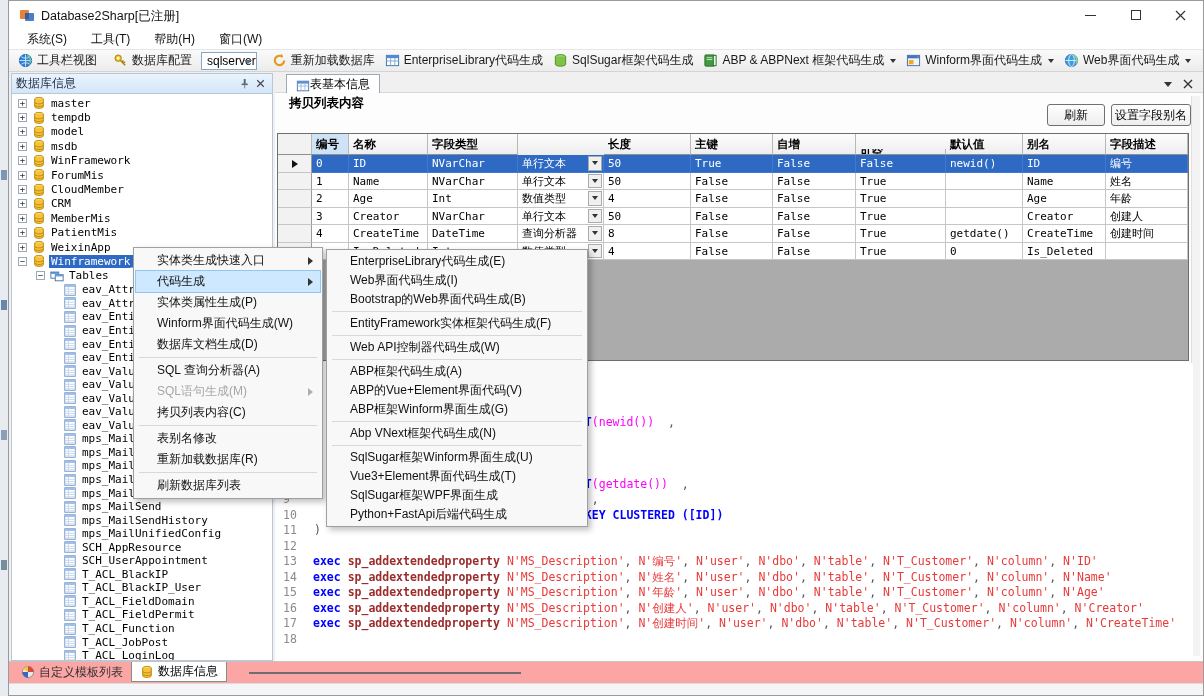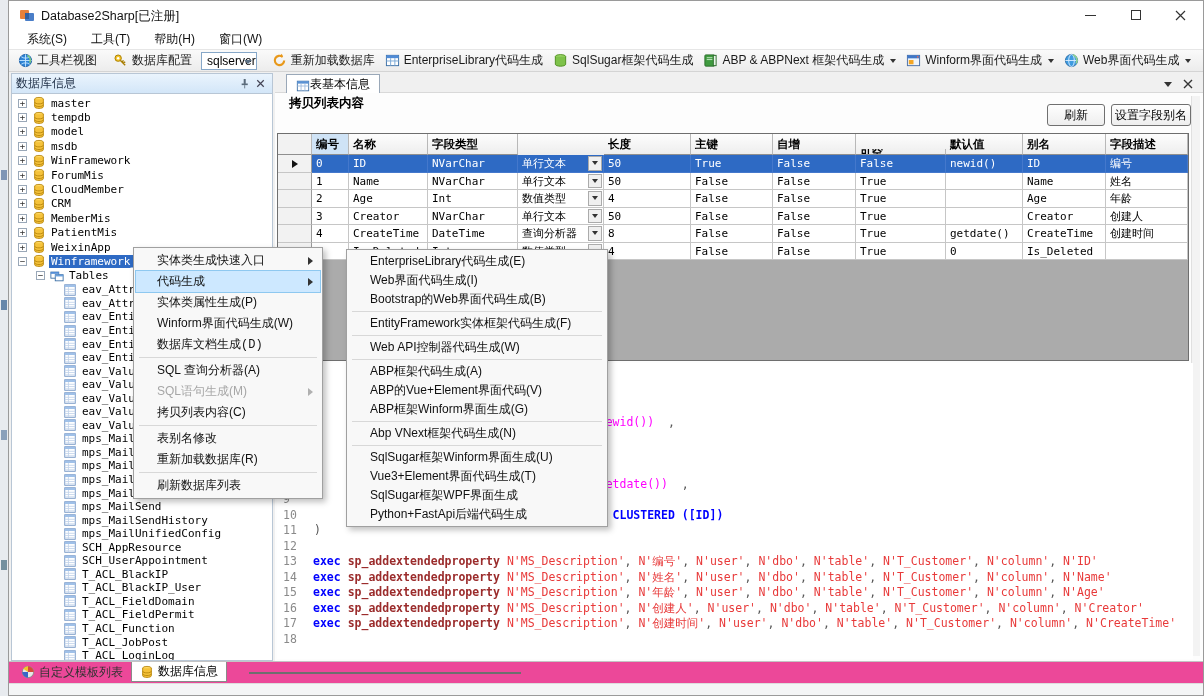--- a/index.html
+++ b/index.html
@@ -45,21 +45,21 @@
   .trow { display:flex; align-items:center; height:14.4px; white-space:nowrap; }
   .trow.leaf { height:13.55px; }
   .exp { width:9px; height:9px; border:1px solid #9aa8b8; background:#fff; font-size:9px; line-height:7px; text-align:center; color:#333; margin-left:6px; flex:0 0 9px; font-family:"DejaVu Sans Mono",monospace; }
   .ticon { width:14px; height:14px; margin-left:5px; flex:0 0 14px; }
   .ticon svg { width:14px; height:14px; display:block; }
   .tlabel { margin-left:3px; padding:0 2px; }
   .tlabel.sel { background:#2e6ac4; color:#fff; }
   .indent1 { width:18px; flex:0 0 18px; } .indent3 { width:46px; flex:0 0 46px; }
 
   
-  .btabs { position:absolute; left:0; top:660px; width:1194px; height:22px; background:#ec4899; border-top:1px solid #c4c4c4; display:flex; align-items:flex-start; padding-left:4px; }
+  .btabs { position:absolute; left:0; top:660px; width:1194px; height:22px; background:#fca5a5; border-top:1px solid #c4c4c4; display:flex; align-items:flex-start; padding-left:4px; }
   .btab { display:flex; align-items:center; gap:4px; height:20px; padding:0 8px; color:#333; }
   .btab svg { width:14px; height:14px; }
   .btab.active { background:#fff; border:1px solid #8a8a8a; border-top:none; color:#000; }
   .statusbar { position:absolute; left:0; top:682px; width:1194px; height:12px; background:#f4f5f6; border-top:1px solid #dddddd; }
   .hscroll-line { position:absolute; left:240px; top:671px; width:272px; height:2px; background:#6e6e6e; }
 
   
   .mainbg { position:absolute; left:266px; top:72px; width:928px; height:588px; background:#fdfdfd; }
   .tabstrip { position:absolute; left:266px; top:72px; width:928px; height:20px; background:#f0f0f0; border-bottom:1px solid #d9d9d9; }
   .vtab { position:absolute; left:11px; top:1px; height:19px; background:#fff; border:1px solid #9aa8b8; border-bottom:none; display:flex; align-items:flex-end; gap:0; padding:0 9px; font-size:12px; }
@@ -1081,21 +1081,21 @@
         <div class="menuitem hl" style="height: 21px;">
           <span>代码生成</span>
           <i class="marrow"></i>
         </div>
         <div class="menuitem" style="height: 21px;">
           <span>实体类属性生成(P)</span>
         </div>
         <div class="menuitem" style="height: 21px;">
           <span>Winform界面代码生成(W)</span>
         </div>
-        <div class="menuitem" style="height: 21px; font-family: Liberation Mono, monospace;">
+        <div class="menuitem" style="height: 21px;">
           <span>数据库文档生成(D)</span>
         </div>
         <div class="msep"></div>
         <div class="menuitem" style="height: 21px;">
           <span>SQL 查询分析器(A)</span>
         </div>
         <div class="menuitem dis" style="height: 21px;">
           <span>SQL语句生成(M)</span>
           <i class="marrow"></i>
         </div>
@@ -1107,21 +1107,21 @@
           <span>表别名修改</span>
         </div>
         <div class="menuitem" style="height: 21px;">
           <span>重新加载数据库(R)</span>
         </div>
         <div class="msep"></div>
         <div class="menuitem" style="height: 21px;">
           <span>刷新数据库列表</span>
         </div>
       </div>
-    <div class="ctxmenu" id="submenu" style="left:317px; top:248px; width:262px;margin-left:20px;">
+    <div class="ctxmenu" id="submenu" style="left:317px; top:248px; width:262px;">
         <div class="menuitem" style="height: 19px;">
           <span>EnterpriseLibrary代码生成(E)</span>
         </div>
         <div class="menuitem" style="height: 19px;">
           <span>Web界面代码生成(I)</span>
         </div>
         <div class="menuitem" style="height: 19px;">
           <span>Bootstrap的Web界面代码生成(B)</span>
         </div>
         <div class="msep"></div>

